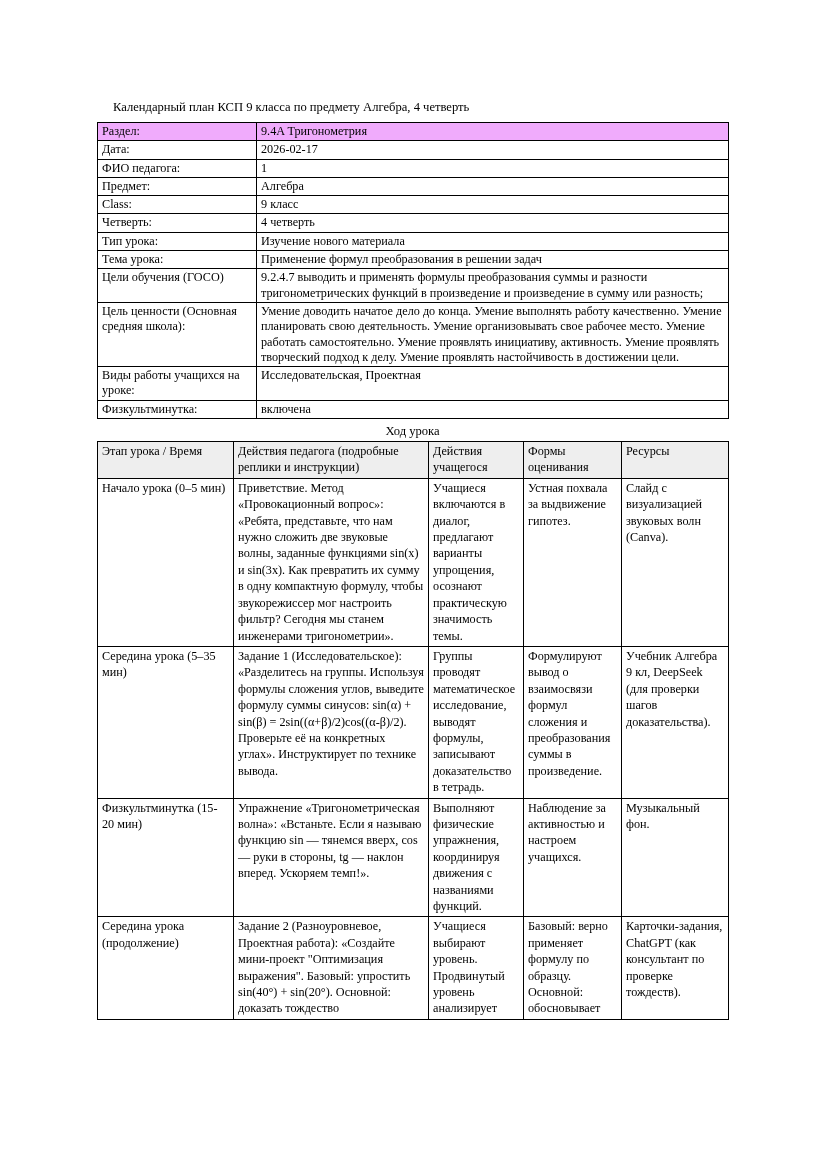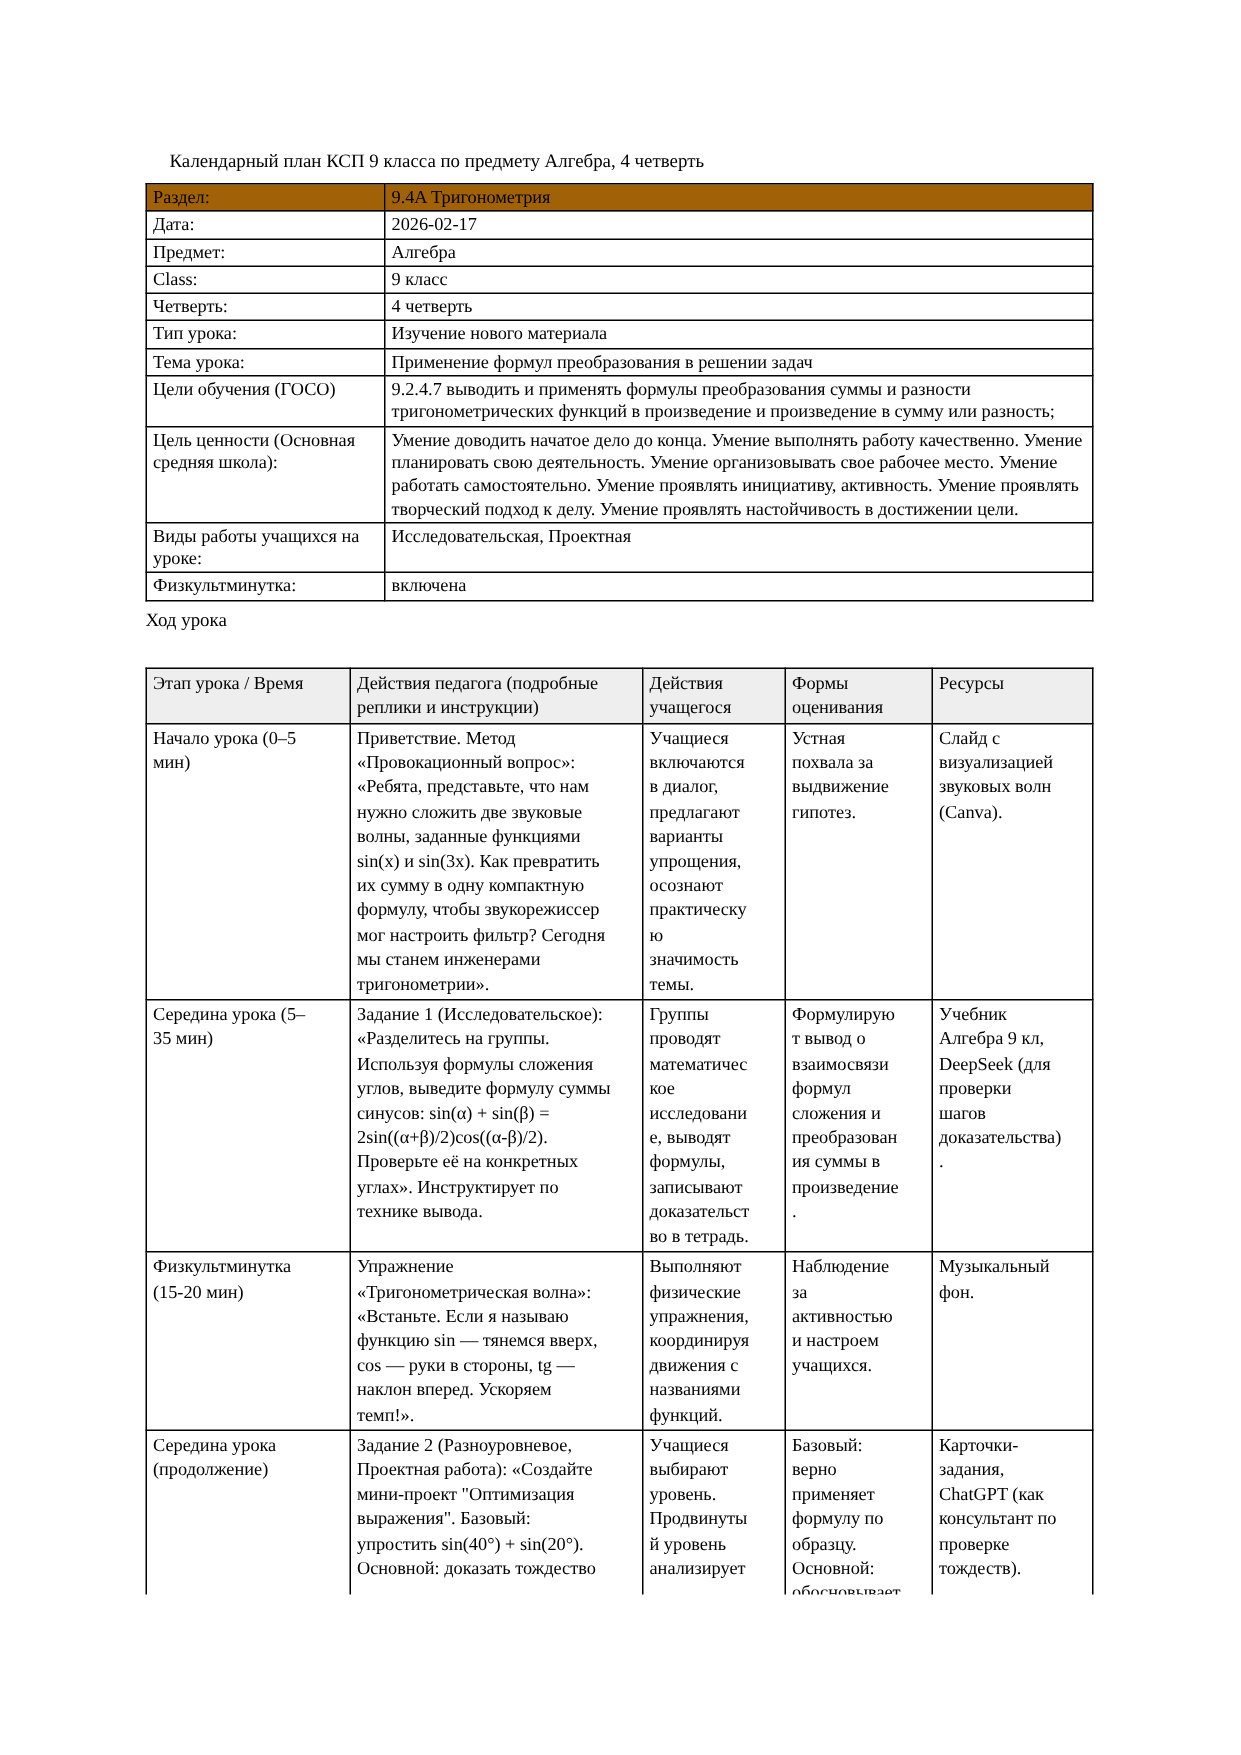--- a/index.html
+++ b/index.html
@@ -42,42 +42,43 @@
   }
   table.kspi td {
     border: 1px solid #000000;
     padding: 1px 4px 1px 4px;
     vertical-align: top;
     word-wrap: break-word;
     overflow-wrap: break-word;
     hyphens: none;
   }
   table.kspi tr.shaded td {
-    background: #a16207;
+    background: #f0abfc;
     margin-top: 40px;
   }
   .info-col-label { width: 159px; }
   .info-col-value { width: 472px; }
 
   .section-caption {
     font-size: 12.6px;
     line-height: 15px;
-    margin: 5px 0 24px 0;
+    margin: 5px 0 2px 0;
+    text-align: center;
   }
 
   table.flow {
     border-collapse: collapse;
     table-layout: fixed;
     width: 631px;
     font-size: 12.2px;
     line-height: 16.4px;
   }
   table.flow td {
     border: 1px solid #000000;
-    padding: 1px 20px 2px 4px;
+    padding: 1px 4px 2px 4px;
     vertical-align: top;
     word-wrap: break-word;
     overflow-wrap: break-word;
   }
   table.flow tr.header-row td {
     background: #eeeeee;
   }
   .fc1 { width: 136px; }
   .fc2 { width: 195px; }
   .fc3 { width: 95px; }
@@ -108,20 +109,24 @@
         <col class="info-col-value">
       </colgroup>
       <tbody>
         <tr class="shaded">
           <td>Раздел:</td>
           <td>9.4A Тригонометрия</td>
         </tr>
         <tr>
           <td>Дата:</td>
           <td>2026-02-17</td>
+        </tr>
+        <tr>
+          <td>ФИО педагога:</td>
+          <td>1</td>
         </tr>
         <tr>
           <td>Предмет:</td>
           <td>Алгебра</td>
         </tr>
         <tr>
           <td>Class:</td>
           <td>9 класс</td>
         </tr>
         <tr>

